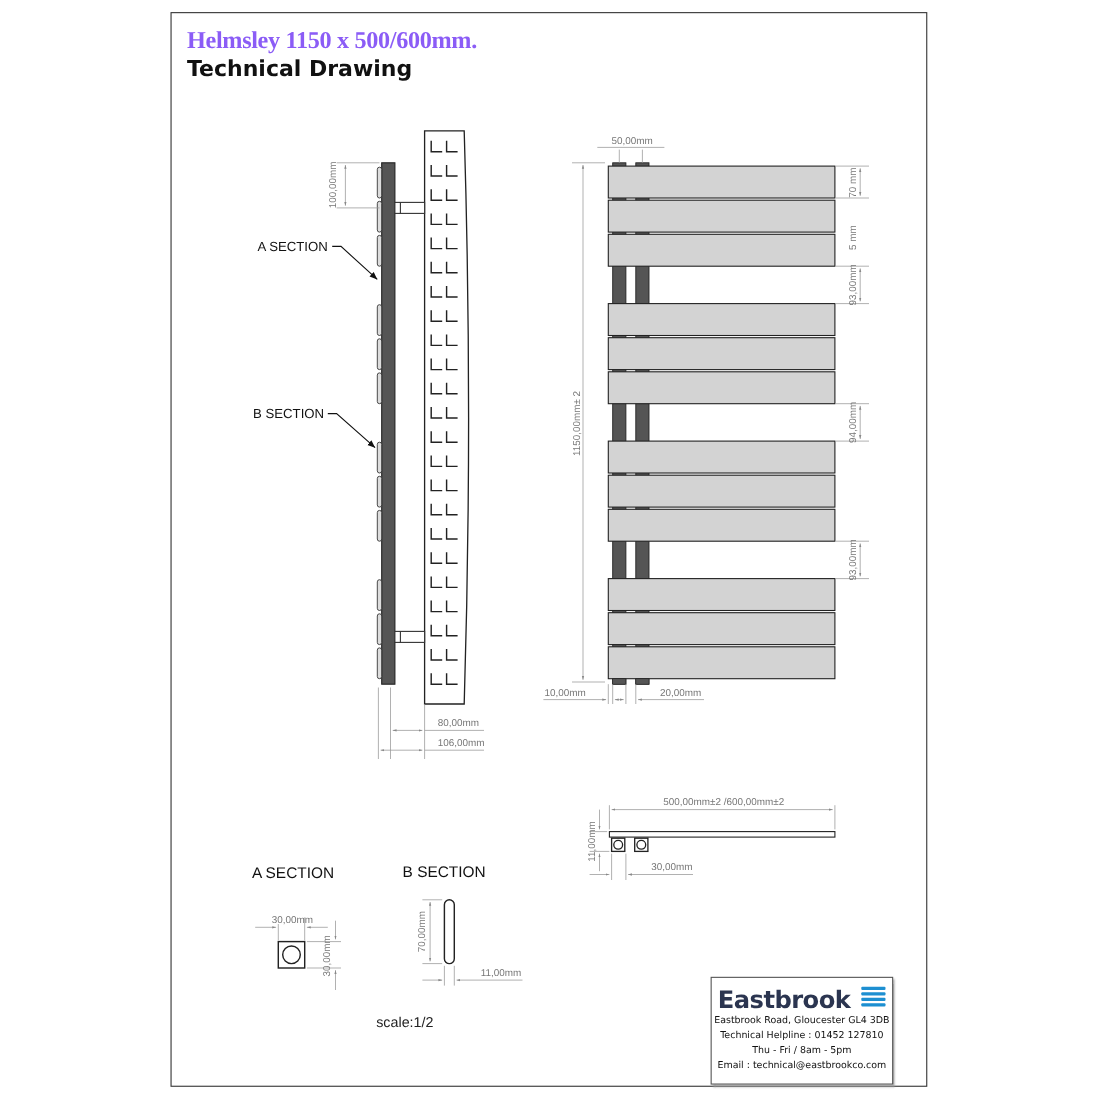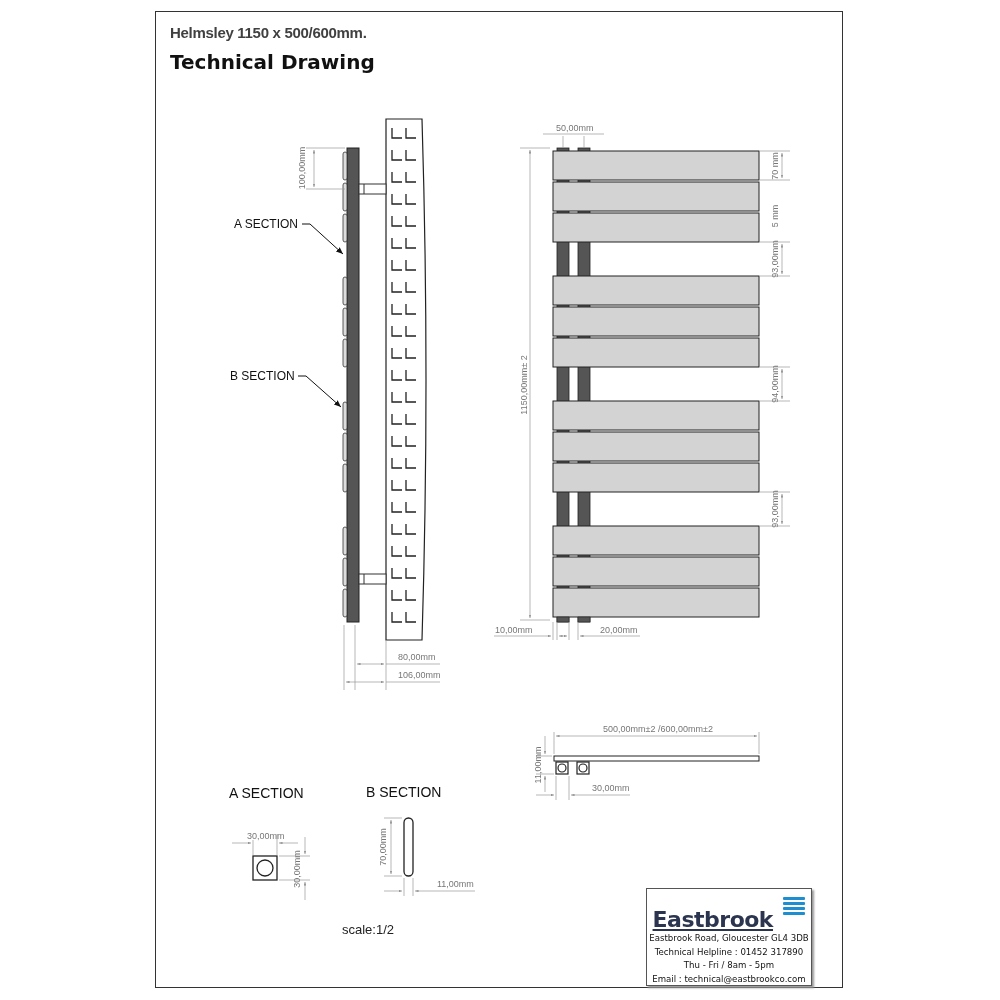--- a/index.html
+++ b/index.html
@@ -1,26 +1,26 @@
 <!DOCTYPE html>
 <html><head>
 <meta charset="utf-8">
 <style>
   html, body { margin:0; padding:0; background:#fff; }
   body { width:1000px; height:1000px; position:relative; overflow:hidden; font-family:"Liberation Sans", sans-serif; }
   .sheet { position:absolute; left:155px; top:11px; width:688px; height:977px; border:1px solid #333; box-sizing:border-box; background:#fff; }
-  .title { position:absolute; left:170px; top:24px; font-family:Liberation Sans, sans-serif; font-weight:bold; font-size:15px; color:#404040; letter-spacing:-0.3px; }
+  .title { position:absolute; left:170px; top:24px; font-family:Liberation Serif, serif; font-weight:bold; font-size:22px; color:#8b5cf6; letter-spacing:-0.3px; }
   .subtitle { position:absolute; left:170px; top:50px; font-family:"DejaVu Sans", sans-serif; font-weight:bold; font-size:20px; color:#111; }
   svg.drawing { position:absolute; left:0; top:0; }
   .dim { font-family:"Liberation Sans", sans-serif; font-size:9px; fill:#777; }
   .lbl { font-family:"Liberation Sans", sans-serif; font-size:12px; fill:#111; }
   .sec { font-family:"Liberation Sans", sans-serif; font-size:14px; fill:#111; }
   .scale { position:absolute; left:342px; top:922px; font-size:13px; color:#222; }
   .brand-box { position:absolute; left:646px; top:888px; width:164px; height:96px; border:1px solid #555; box-shadow:2px 2px 2px #999; background:#fff; text-align:center; }
-  .brand-name { font-family:"DejaVu Sans", sans-serif; font-weight:bold; font-size:22px; color:#2b3550; margin-top:18px; letter-spacing:-0.5px; display:inline-block;text-decoration:underline; }
+  .brand-name { font-family:"DejaVu Sans", sans-serif; font-weight:bold; font-size:22px; color:#2b3550; margin-top:8px; letter-spacing:-0.5px; display:inline-block; }
   .brand-logo { display:inline-block; vertical-align:top; margin-left:6px; margin-top:8px; width:22px; }
   .brand-logo div { height:3px; background:#1d8fd1; margin-bottom:2px; border-radius:1px; }
   .brand-line { font-family:"DejaVu Sans", sans-serif; font-size:8.6px; color:#111; line-height:13.5px; }
 </style>
 </head>
 <body>
 
 <div class="sheet"></div>
 <div class="title">Helmsley 1150 x 500/600mm.</div>
 <div class="subtitle">Technical Drawing</div>
@@ -234,16 +234,16 @@
 </svg>
 
 <div class="scale">scale:1/2</div>
 
 <div class="brand-box">
   <div>
     <span class="brand-name">Eastbrook</span>
     <span class="brand-logo"><div></div><div></div><div></div><div></div></span>
   </div>
   <div class="brand-line">Eastbrook Road, Gloucester GL4 3DB</div>
-  <div class="brand-line">Technical Helpline : 01452 317890</div>
+  <div class="brand-line">Technical Helpline : 01452 127810</div>
   <div class="brand-line">Thu - Fri / 8am - 5pm</div>
   <div class="brand-line">Email : technical@eastbrookco.com</div>
 </div>
 
 </body></html>

